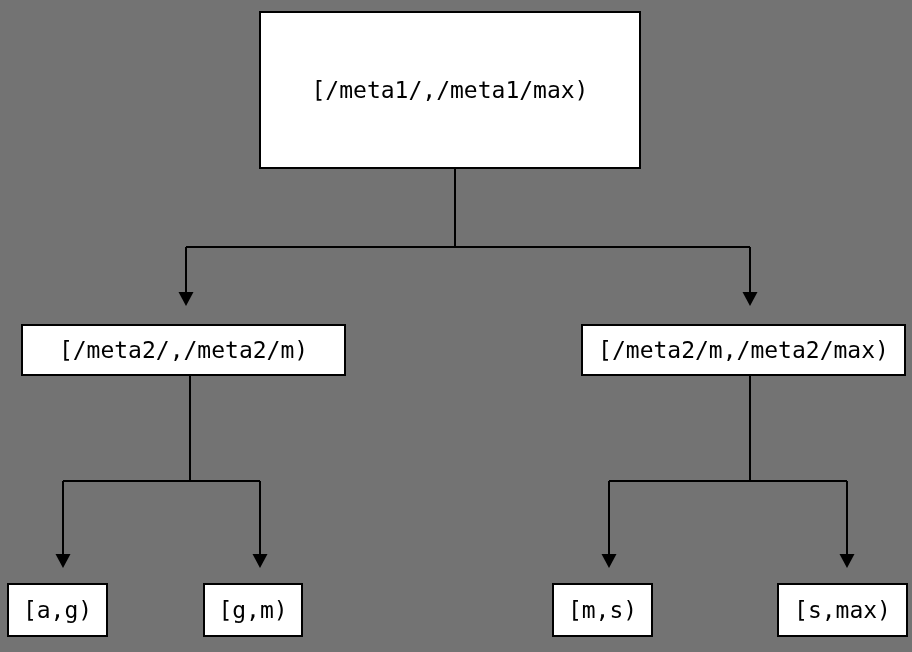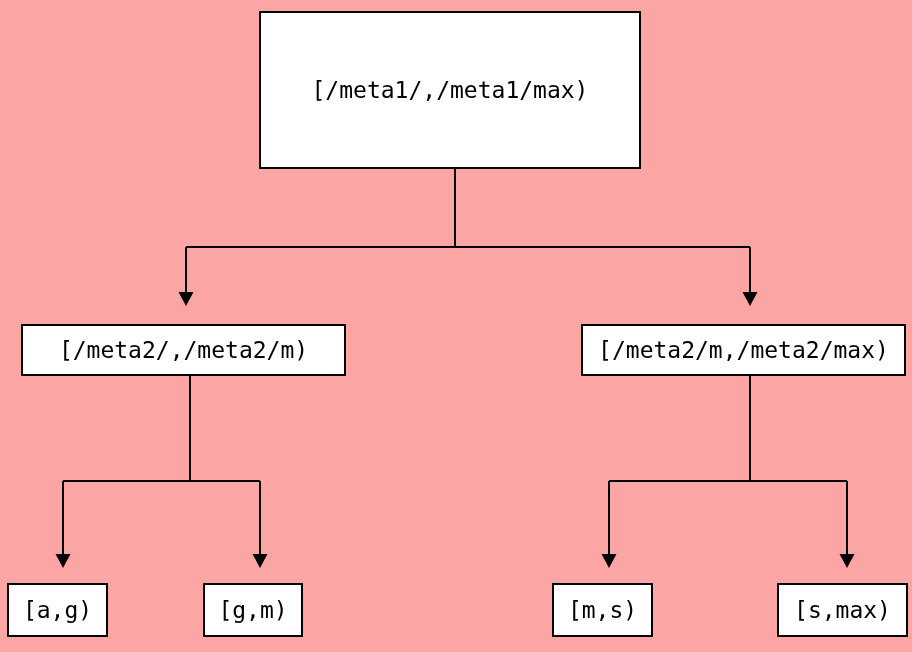--- a/index.html
+++ b/index.html
@@ -4,21 +4,21 @@
 <style>
   html, body {
     margin: 0;
     padding: 0;
     background: #ffffff;
   }
   .canvas {
     position: relative;
     width: 912px;
     height: 652px;
-    background: #fca5a5;
+    background: #737373;
     overflow: hidden;
   }
   svg text.node-label {
     font-family: "DejaVu Sans Mono", "Liberation Mono", monospace;
     font-size: 23px;
     font-weight: 500;
     fill: #000000;
     text-anchor: middle;
   }
   svg .box {

